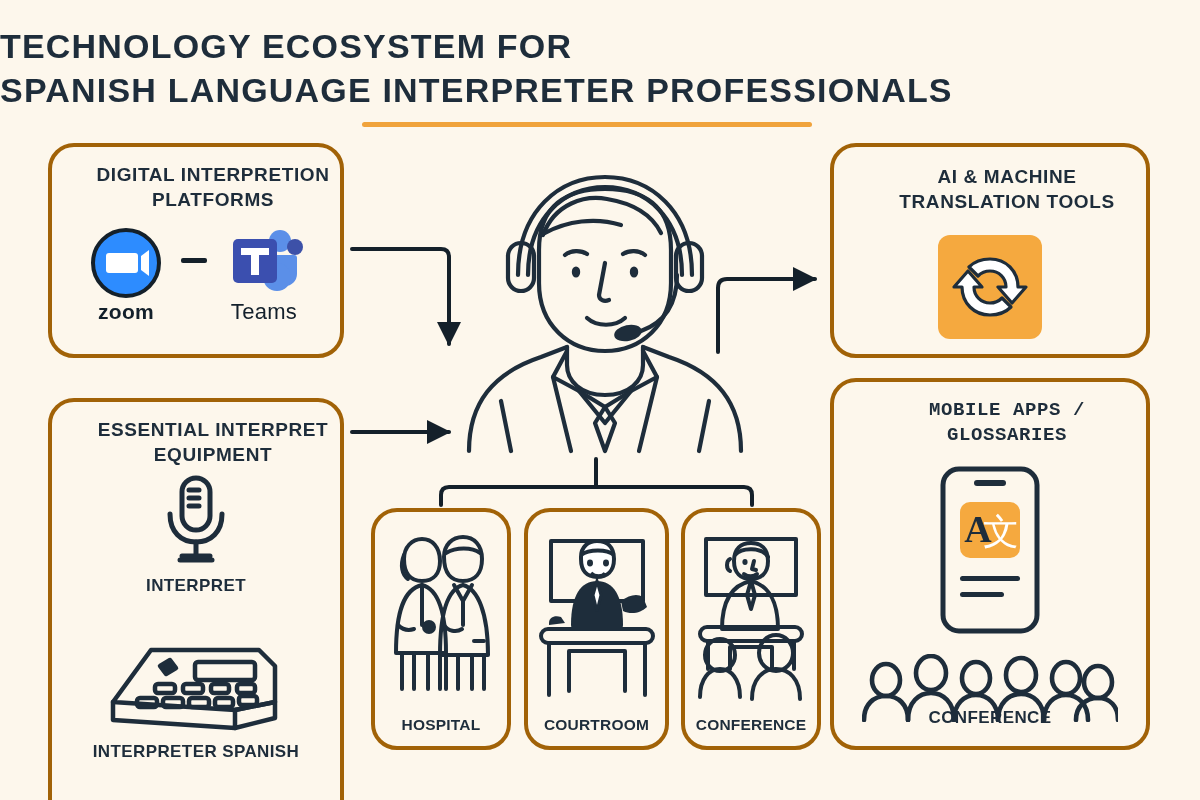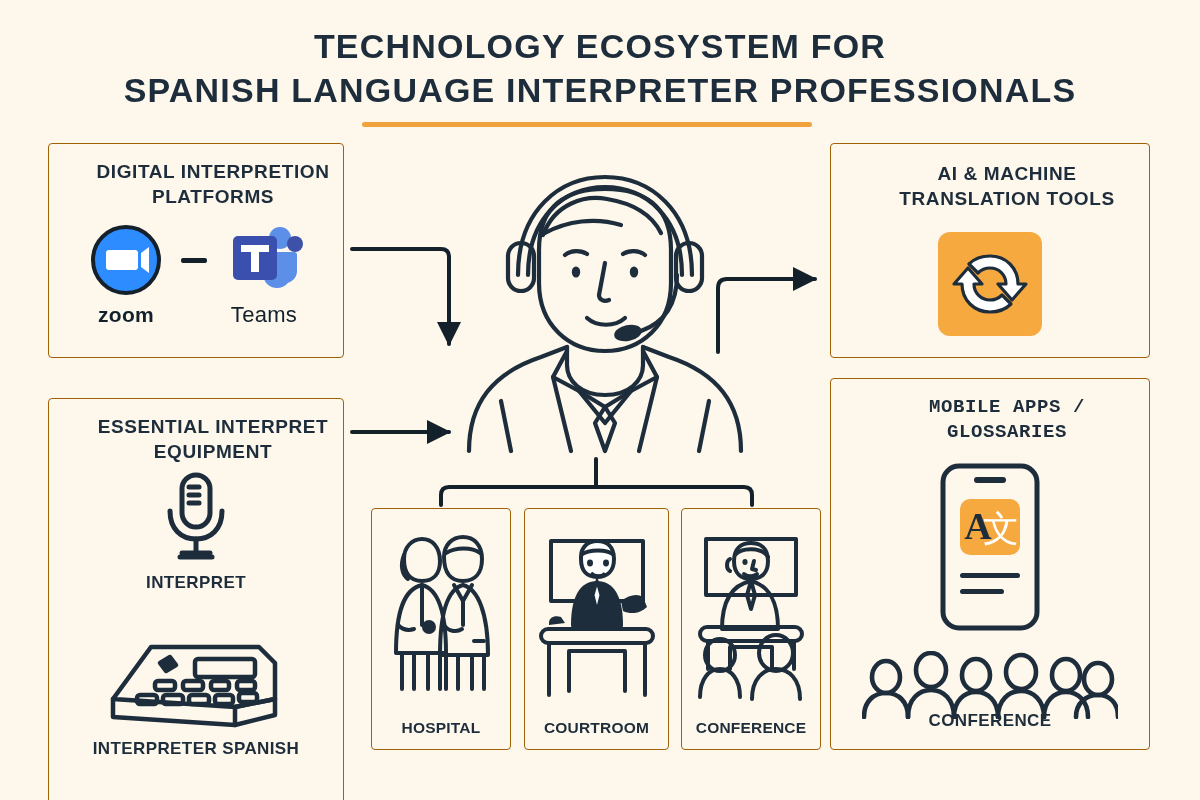--- a/index.html
+++ b/index.html
@@ -15,21 +15,21 @@
     font-family: "Liberation Sans", sans-serif;
     overflow: hidden;
   }
 
   
   .title-block {
     position: absolute;
     left: 0;
     top: 24px;
     width: 1200px;
-    text-align: center;
+    text-align: left;
   }
   .title-line {
     font-size: 34px;
     font-weight: bold;
     letter-spacing: 1.2px;
     color: #1E2D3B;
     line-height: 1.30;
     white-space: nowrap;
   }
   .title-rule {
@@ -39,22 +39,22 @@
     width: 450px;
     height: 5px;
     border-radius: 3px;
     background: #F0A33C;
   }
 
   
   .card {
     position: absolute;
     box-sizing: border-box;
-    border: 1px solid #a16207;
-    border-radius: 4px;
+    border: 4px solid #a16207;
+    border-radius: 26px;
     background: #FDF7EC;
     padding-left: 34px;
   }
   .card-title {
     text-align: center;
     font-size: 19px;
     font-weight: bold;
     letter-spacing: 0.6px;
     color: #1E2D3B;
     line-height: 1.30;
@@ -89,21 +89,21 @@
 
   
   .logo-row {
     position: absolute;
     left: 0; right: 0; top: 78px;
     display: flex;
     align-items: center;
     justify-content: center;
     gap: 18px;
   }
-  .logo-col { display: flex; flex-direction: column; align-items: center; gap: 6px; }
+  .logo-col { display: flex; flex-direction: column; align-items: center; }
   .logo-name { font-size: 21px; font-weight: bold; color: #13202B; letter-spacing: 0.3px; }
   .logo-name.thin { font-weight: normal; font-size: 22px; }
   .dash { width: 26px; height: 5px; background: #14202A; border-radius: 2px; margin-bottom: 30px; }
 
   
   .equip-top {
     position: absolute;
     left: 0; right: 0; top: 72px;
     display: flex;
     justify-content: space-around;

